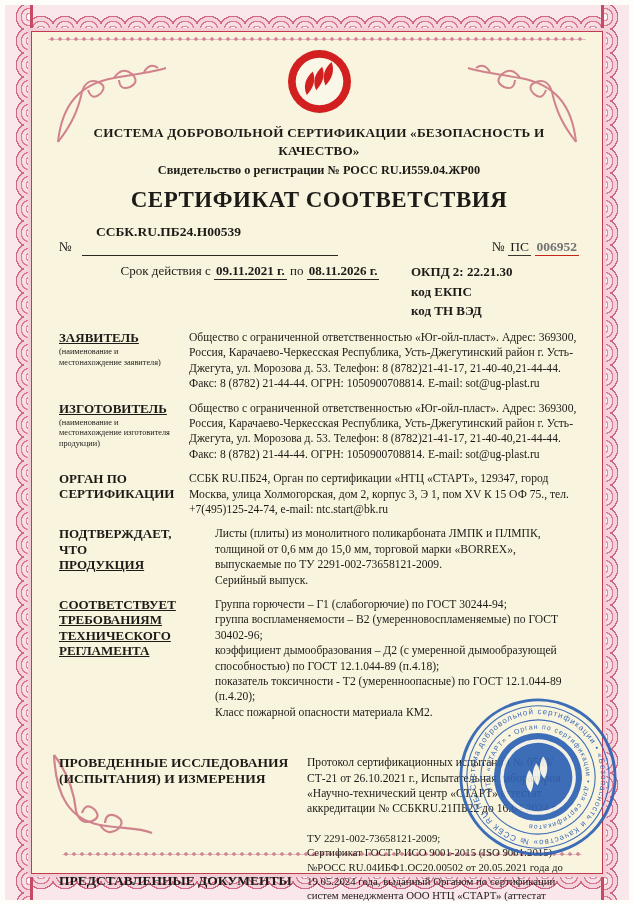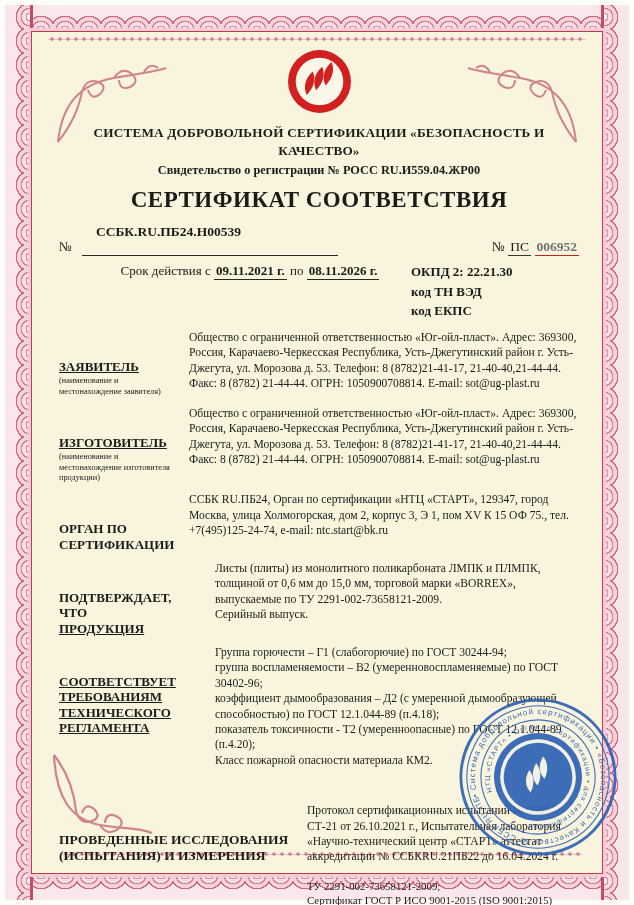--- a/index.html
+++ b/index.html
@@ -54,21 +54,21 @@
   .rednum{color:#737373;font-weight:bold;border-bottom:1.2px solid #c3251c;padding:0 2px 1px 2px;}
 
   .valrow{display:flex;margin-top:6px;}
   .validity{flex:1;text-align:center;font-size:13px;padding-left:30px;}
   .validity .d{font-weight:bold;border-bottom:1.2px solid #2a2722;padding:0 2px 1px 2px;}
   .codes{width:168px;font-weight:bold;font-size:13px;line-height:1.5;}
 
   .sec{display:grid;grid-template-columns:116px 1fr;column-gap:14px;margin-top:9px;}
   .sec.wide1{grid-template-columns:142px 1fr;}
   .sec.wide2{grid-template-columns:238px 1fr;column-gap:10px;}
-  .lbl{font-weight:bold;font-size:13px;line-height:1.18;margin-top:29px;}
+  .lbl{font-weight:bold;font-size:13px;line-height:1.18;}
   .lbl .und{text-decoration:underline;}
   .lbl .plain{text-decoration:none;}
   .sub{font-weight:normal;font-size:8.3px;line-height:1.25;margin-top:2px;}
   .txt{white-space:pre-line;}
   .pre{white-space:pre-line;}
 
   .gap-big{height:26px;}
 
   .stamp{position:absolute;right:-18px;bottom:14px;z-index:2;transform:rotate(-18deg);opacity:.92;}
 </style>
@@ -148,22 +148,22 @@
 
       <div class="valrow">
         <div class="validity">
           <span>Срок действия с</span>
           <span class="d">09.11.2021 г.</span>
           <span>по</span>
           <span class="d">08.11.2026 г.</span>
         </div>
         <div class="codes">
           <div>ОКПД 2: 22.21.30</div>
+          <div>код ЕКПС</div>
           <div>код ТН ВЭД</div>
-          <div>код ЕКПС</div>
         </div>
       </div>
 
       <div class="sec">
         <div class="lbl">
           <span class="und">ЗАЯВИТЕЛЬ</span>
           <div class="sub">(наименование и местонахождение заявителя)</div>
         </div>
         <div class="txt">Общество с ограниченной ответственностью «Юг-ойл-пласт». Адрес: 369300, Россия, Карачаево-Черкесская Республика, Усть-Джегутинский район г. Усть-Джегута, ул. Морозова д. 53. Телефон: 8 (8782)21-41-17, 21-40-40,21-44-44. Факс: 8 (8782) 21-44-44. ОГРН: 1050900708814. E-mail: sot@ug-plast.ru</div>
       </div>

